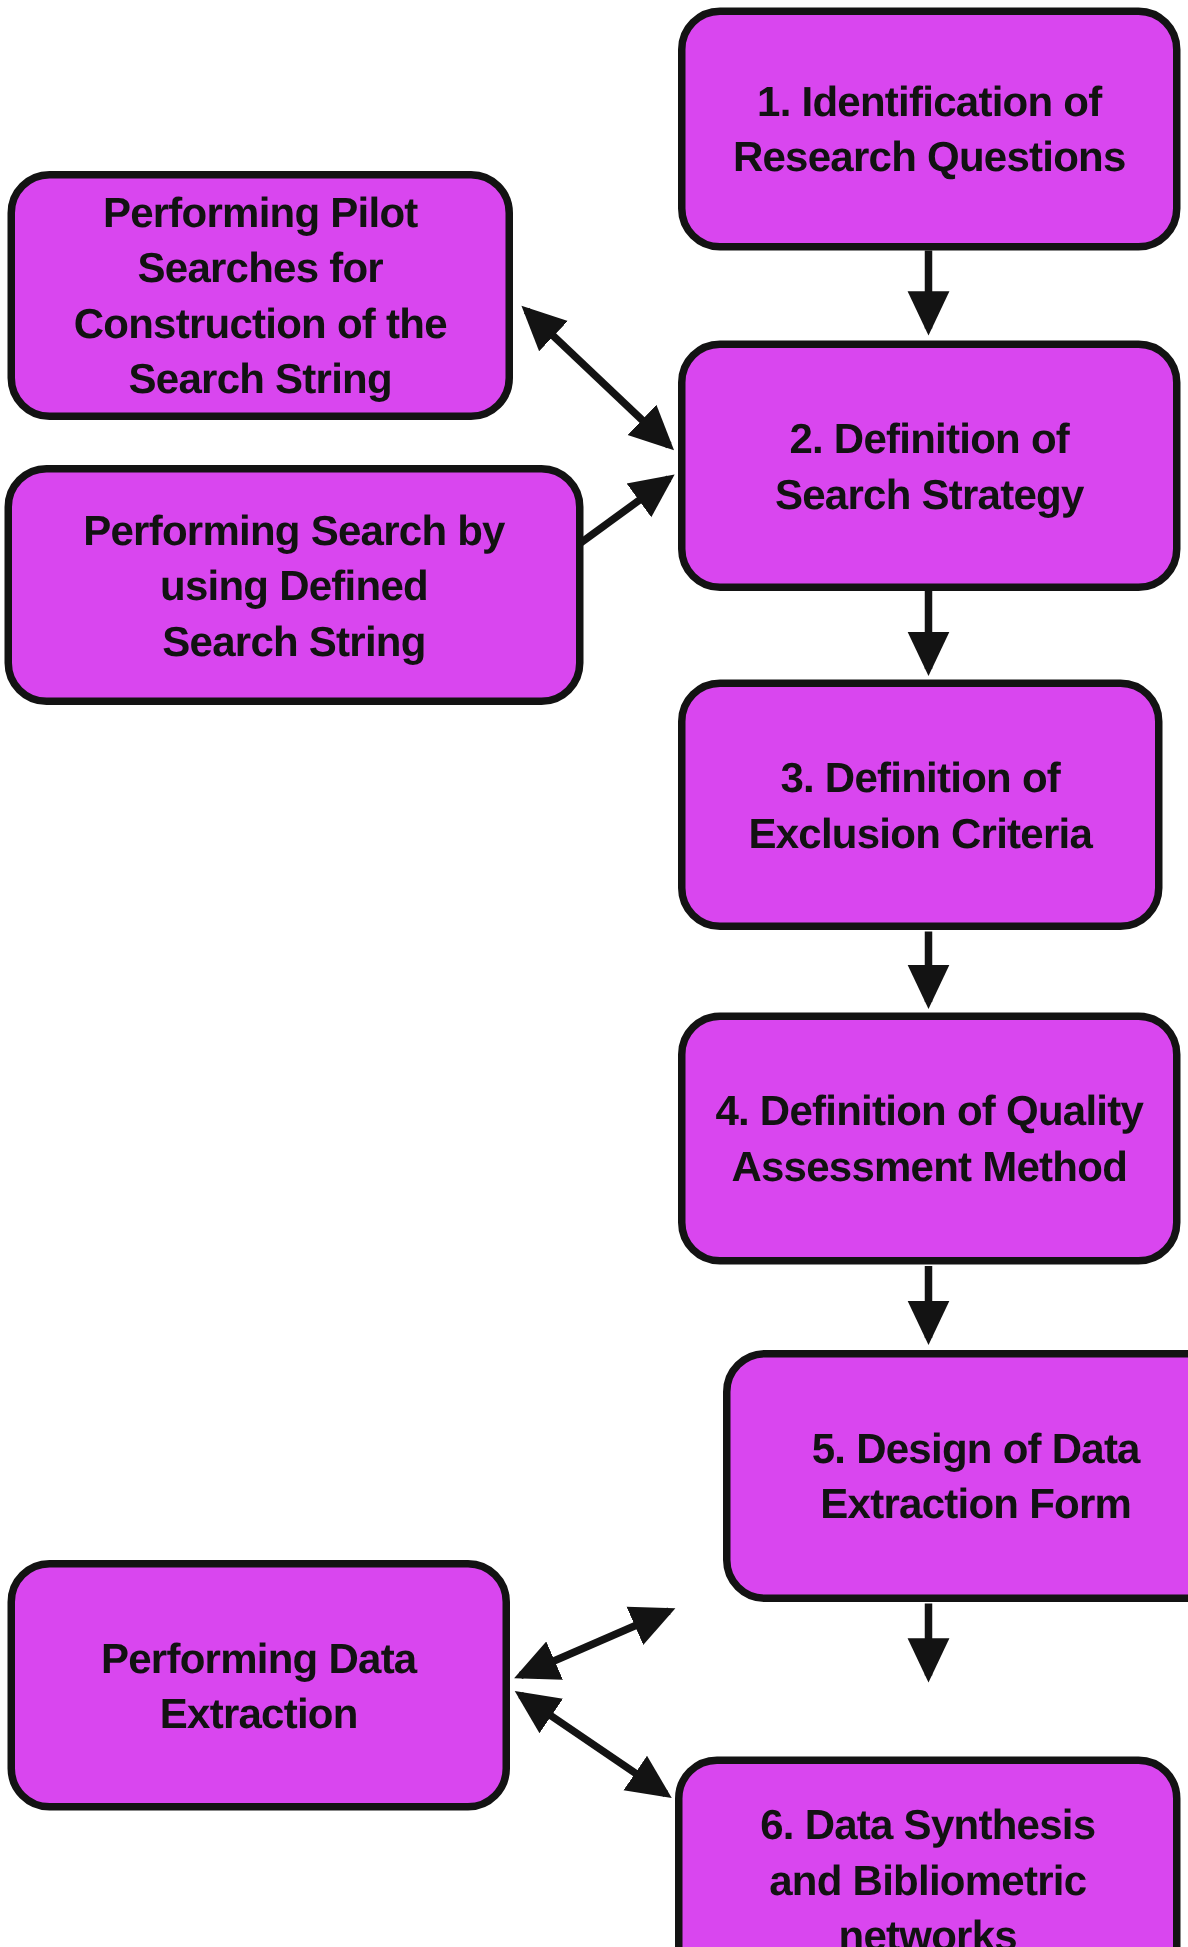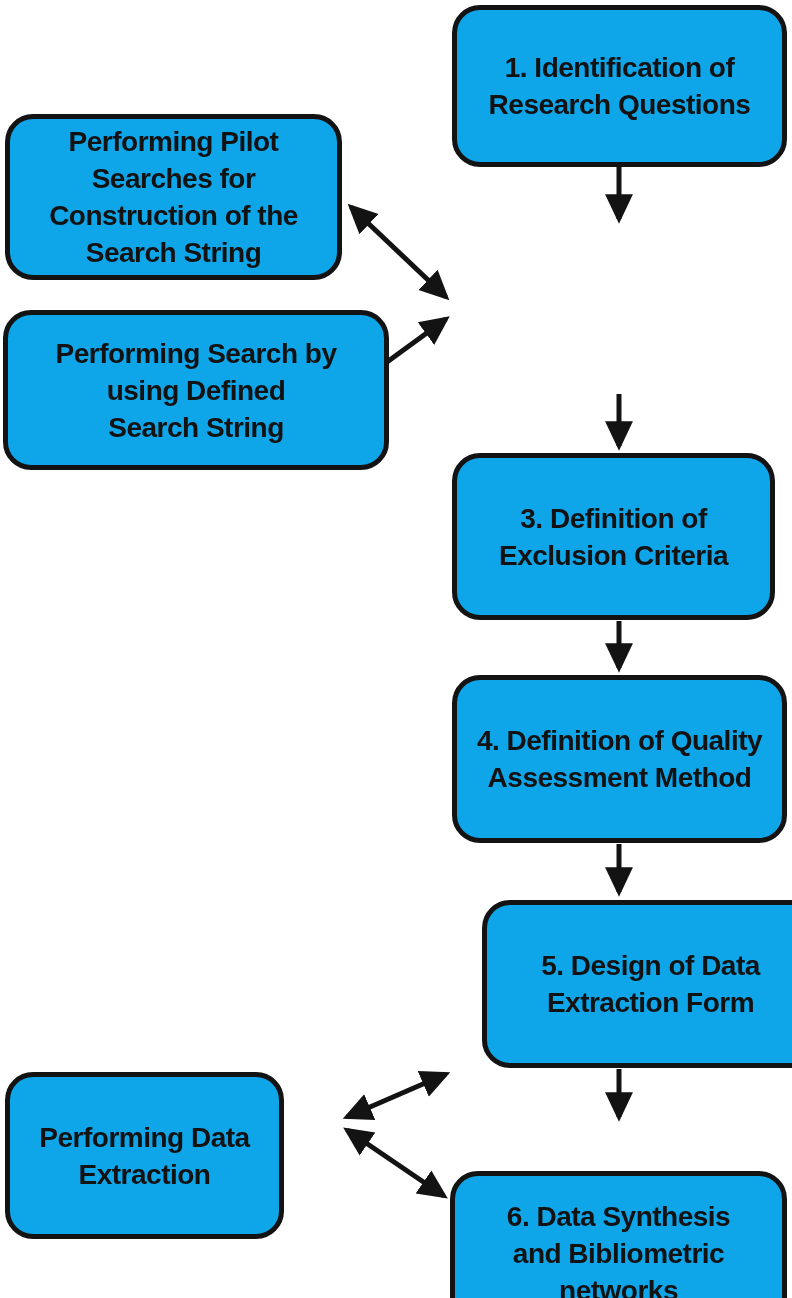--- a/index.html
+++ b/index.html
@@ -15,21 +15,21 @@
   .arrow-layer {
     position: absolute;
     left: 0; top: 0;
     width: 792px; height: 1298px;
   }
   .box {
     position: absolute;
     box-sizing: border-box;
     border: 5px solid #131313;
     border-radius: 28px;
-    background: #0ea5e9;
+    background: #d946ef;
     display: flex;
     align-items: center;
     justify-content: center;
   }
   .label {
     font-weight: 700;
     font-size: 28px;
     line-height: 37px;
     letter-spacing: -0.5px;
     text-align: center;
@@ -39,21 +39,21 @@
   
   .step1 { left: 452px; top: 5px;    width: 335px; height: 162px; }
   .step2 { left: 452px; top: 227px;  width: 335px; height: 167px; }
   .step3 { left: 452px; top: 453px;  width: 323px; height: 167px; }
   .step4 { left: 452px; top: 675px;  width: 335px; height: 168px; }
   .step5 { left: 450px; top: 900px;  width: 337px; height: 168px; margin-left: 32px; }
   .step6 { left: 450px; top: 1125px; width: 337px; height: 165px; margin-top: 46px; }
   
   .side1 { left: 5px; top: 114px;  width: 337px; height: 166px; }
   .side2 { left: 3px; top: 310px;  width: 386px; height: 160px; }
-  .side3 { left: 5px; top: 1072px; width: 279px; height: 167px; }
+  .side3 { left: 5px; top: 1040px; width: 335px; height: 167px; }
   line { stroke: #131313; stroke-width: 5; }
 </style>
 </head>
 <body>
 
 <div class="canvas">
 
   <svg class="arrow-layer" width="792" height="1298" viewBox="0 0 792 1298">
     <defs>
       <marker id="ah" viewBox="0 0 10 10" refX="8" refY="5" markerWidth="6.2" markerHeight="6.2" markerUnits="strokeWidth" orient="auto-start-reverse">
@@ -71,20 +71,24 @@
     <line x1="446" y1="319" x2="350" y2="389" marker-start="url(#ah)" marker-end="url(#ah)"></line>
     <line x1="347" y1="1117" x2="446" y2="1074" marker-start="url(#ah)" marker-end="url(#ah)"></line>
     <line x1="347" y1="1130" x2="444" y2="1196" marker-start="url(#ah)" marker-end="url(#ah)"></line>
   </svg>
 
   <div class="box step1">
     <div class="label">1. Identification of
 Research Questions</div>
   </div>
 
+  <div class="box step2">
+    <div class="label">2. Definition of
+Search Strategy</div>
+  </div>
 
   <div class="box step3">
     <div class="label">3. Definition of
 Exclusion Criteria</div>
   </div>
 
   <div class="box step4">
     <div class="label">4. Definition of Quality
 Assessment Method</div>
   </div>

